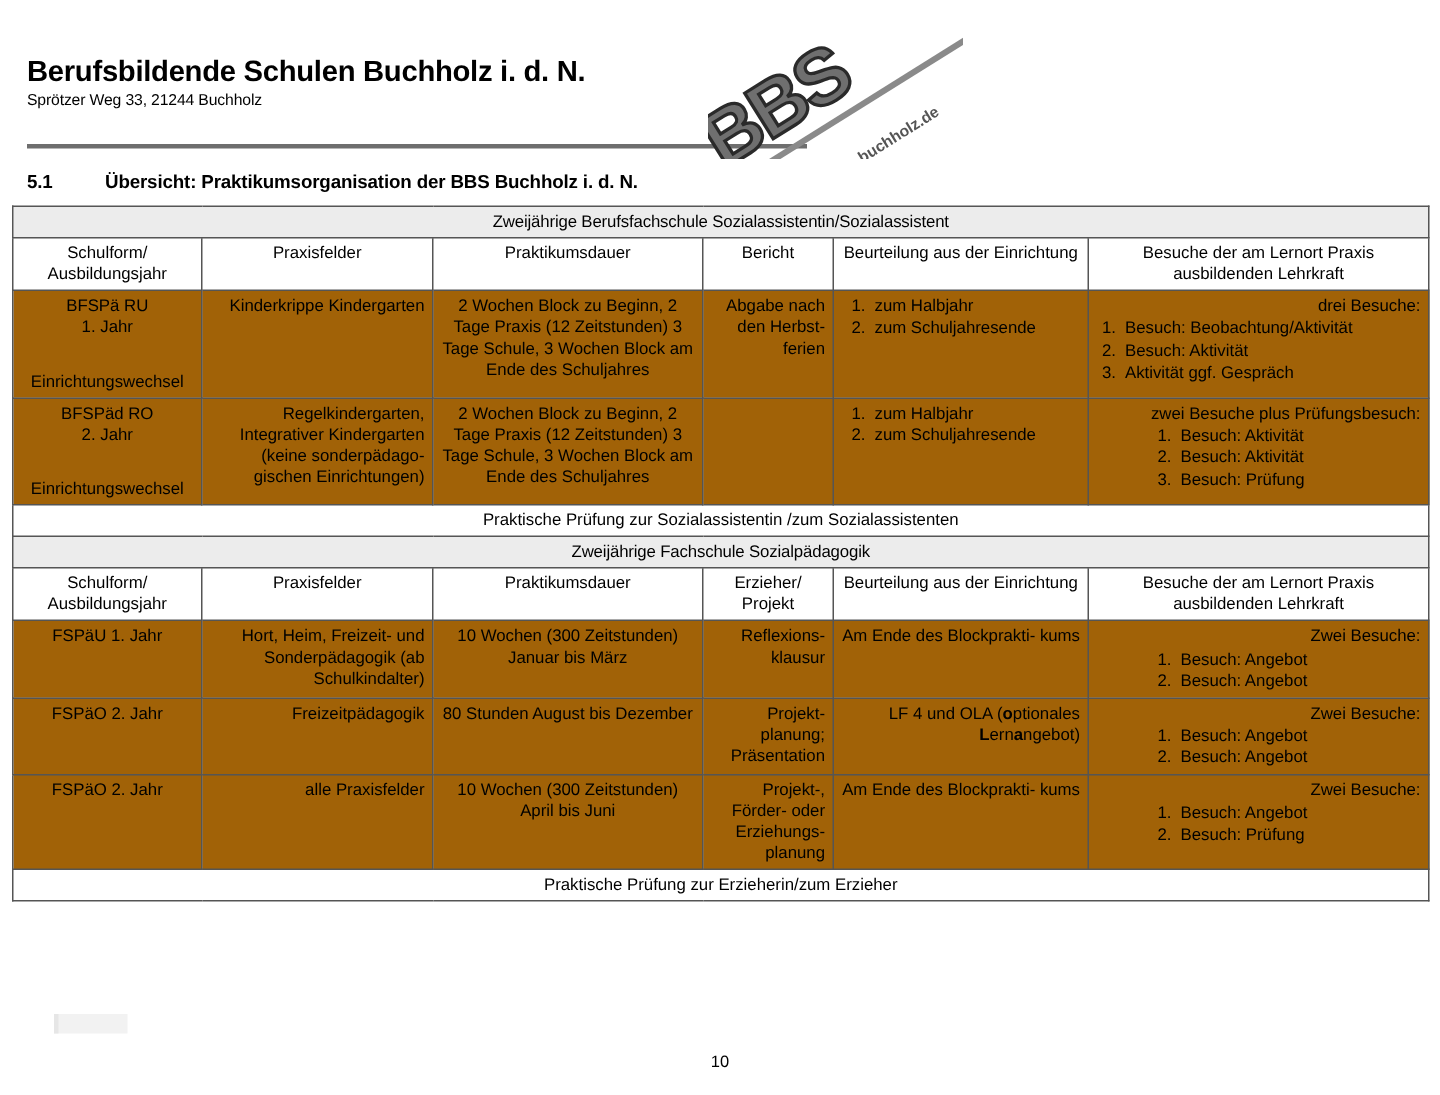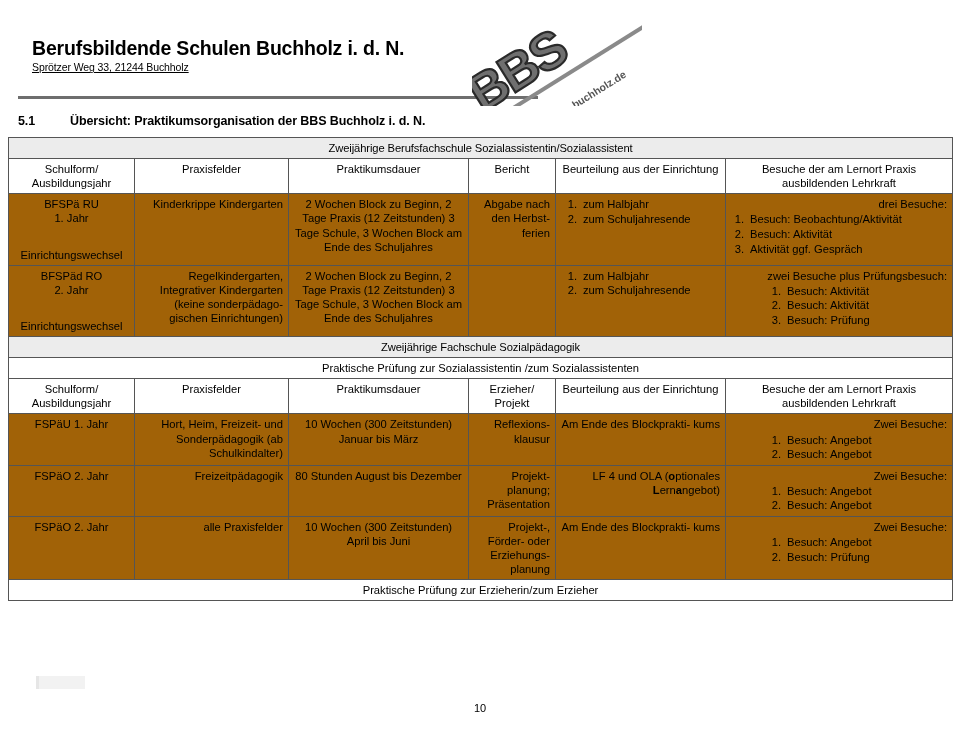--- a/index.html
+++ b/index.html
@@ -12,36 +12,35 @@
     height: 730px;
     font-family: "Liberation Sans", sans-serif;
     color: #000000;
     position: relative;
     overflow: hidden;
   }
 
   
   .letterhead {
     position: relative;
-    padding: 38px 0 0 32px;
+    padding: 38px 0 0 18px;
     height: 72px;
     box-sizing: border-box;
   }
   .school-name {
     font-size: 19.5px;
     font-weight: bold;
     letter-spacing: -0.2px;
     line-height: 1.05;
   }
   .school-address {
     font-size: 10.5px;
     font-weight: normal;
     margin-top: 3px;
     letter-spacing: -0.1px;
-    text-decoration: underline;
   }
   .header-rule {
     position: absolute;
     left: 18px;
     top: 96px;
     width: 520px;
     height: 3px;
     background: #6e6e6e;
   }
 
@@ -309,25 +308,25 @@
             </li>
             <li>
               <span class="n">3.</span>
               <span>Besuch: Prüfung</span>
             </li>
           </ul>
       </td>
     </tr>
 
     <tr>
+      <td class="pruefung-band" colspan="6">Praktische Prüfung zur Sozialassistentin /zum Sozialassistenten</td>
+    </tr>
+
+    <tr>
       <td class="band" colspan="6">Zweijährige Fachschule Sozialpädagogik</td>
-    </tr>
-
-    <tr>
-      <td class="pruefung-band" colspan="6">Praktische Prüfung zur Sozialassistentin /zum Sozialassistenten</td>
     </tr>
 
     <tr>
       <td class="colhead cell-lines">Schulform/
 Ausbildungsjahr</td>
       <td class="colhead cell-lines">Praxisfelder</td>
       <td class="colhead cell-lines">Praktikumsdauer</td>
       <td class="colhead cell-lines">Erzieher/
 Projekt</td>
       <td class="colhead cell-lines">Beurteilung aus der

